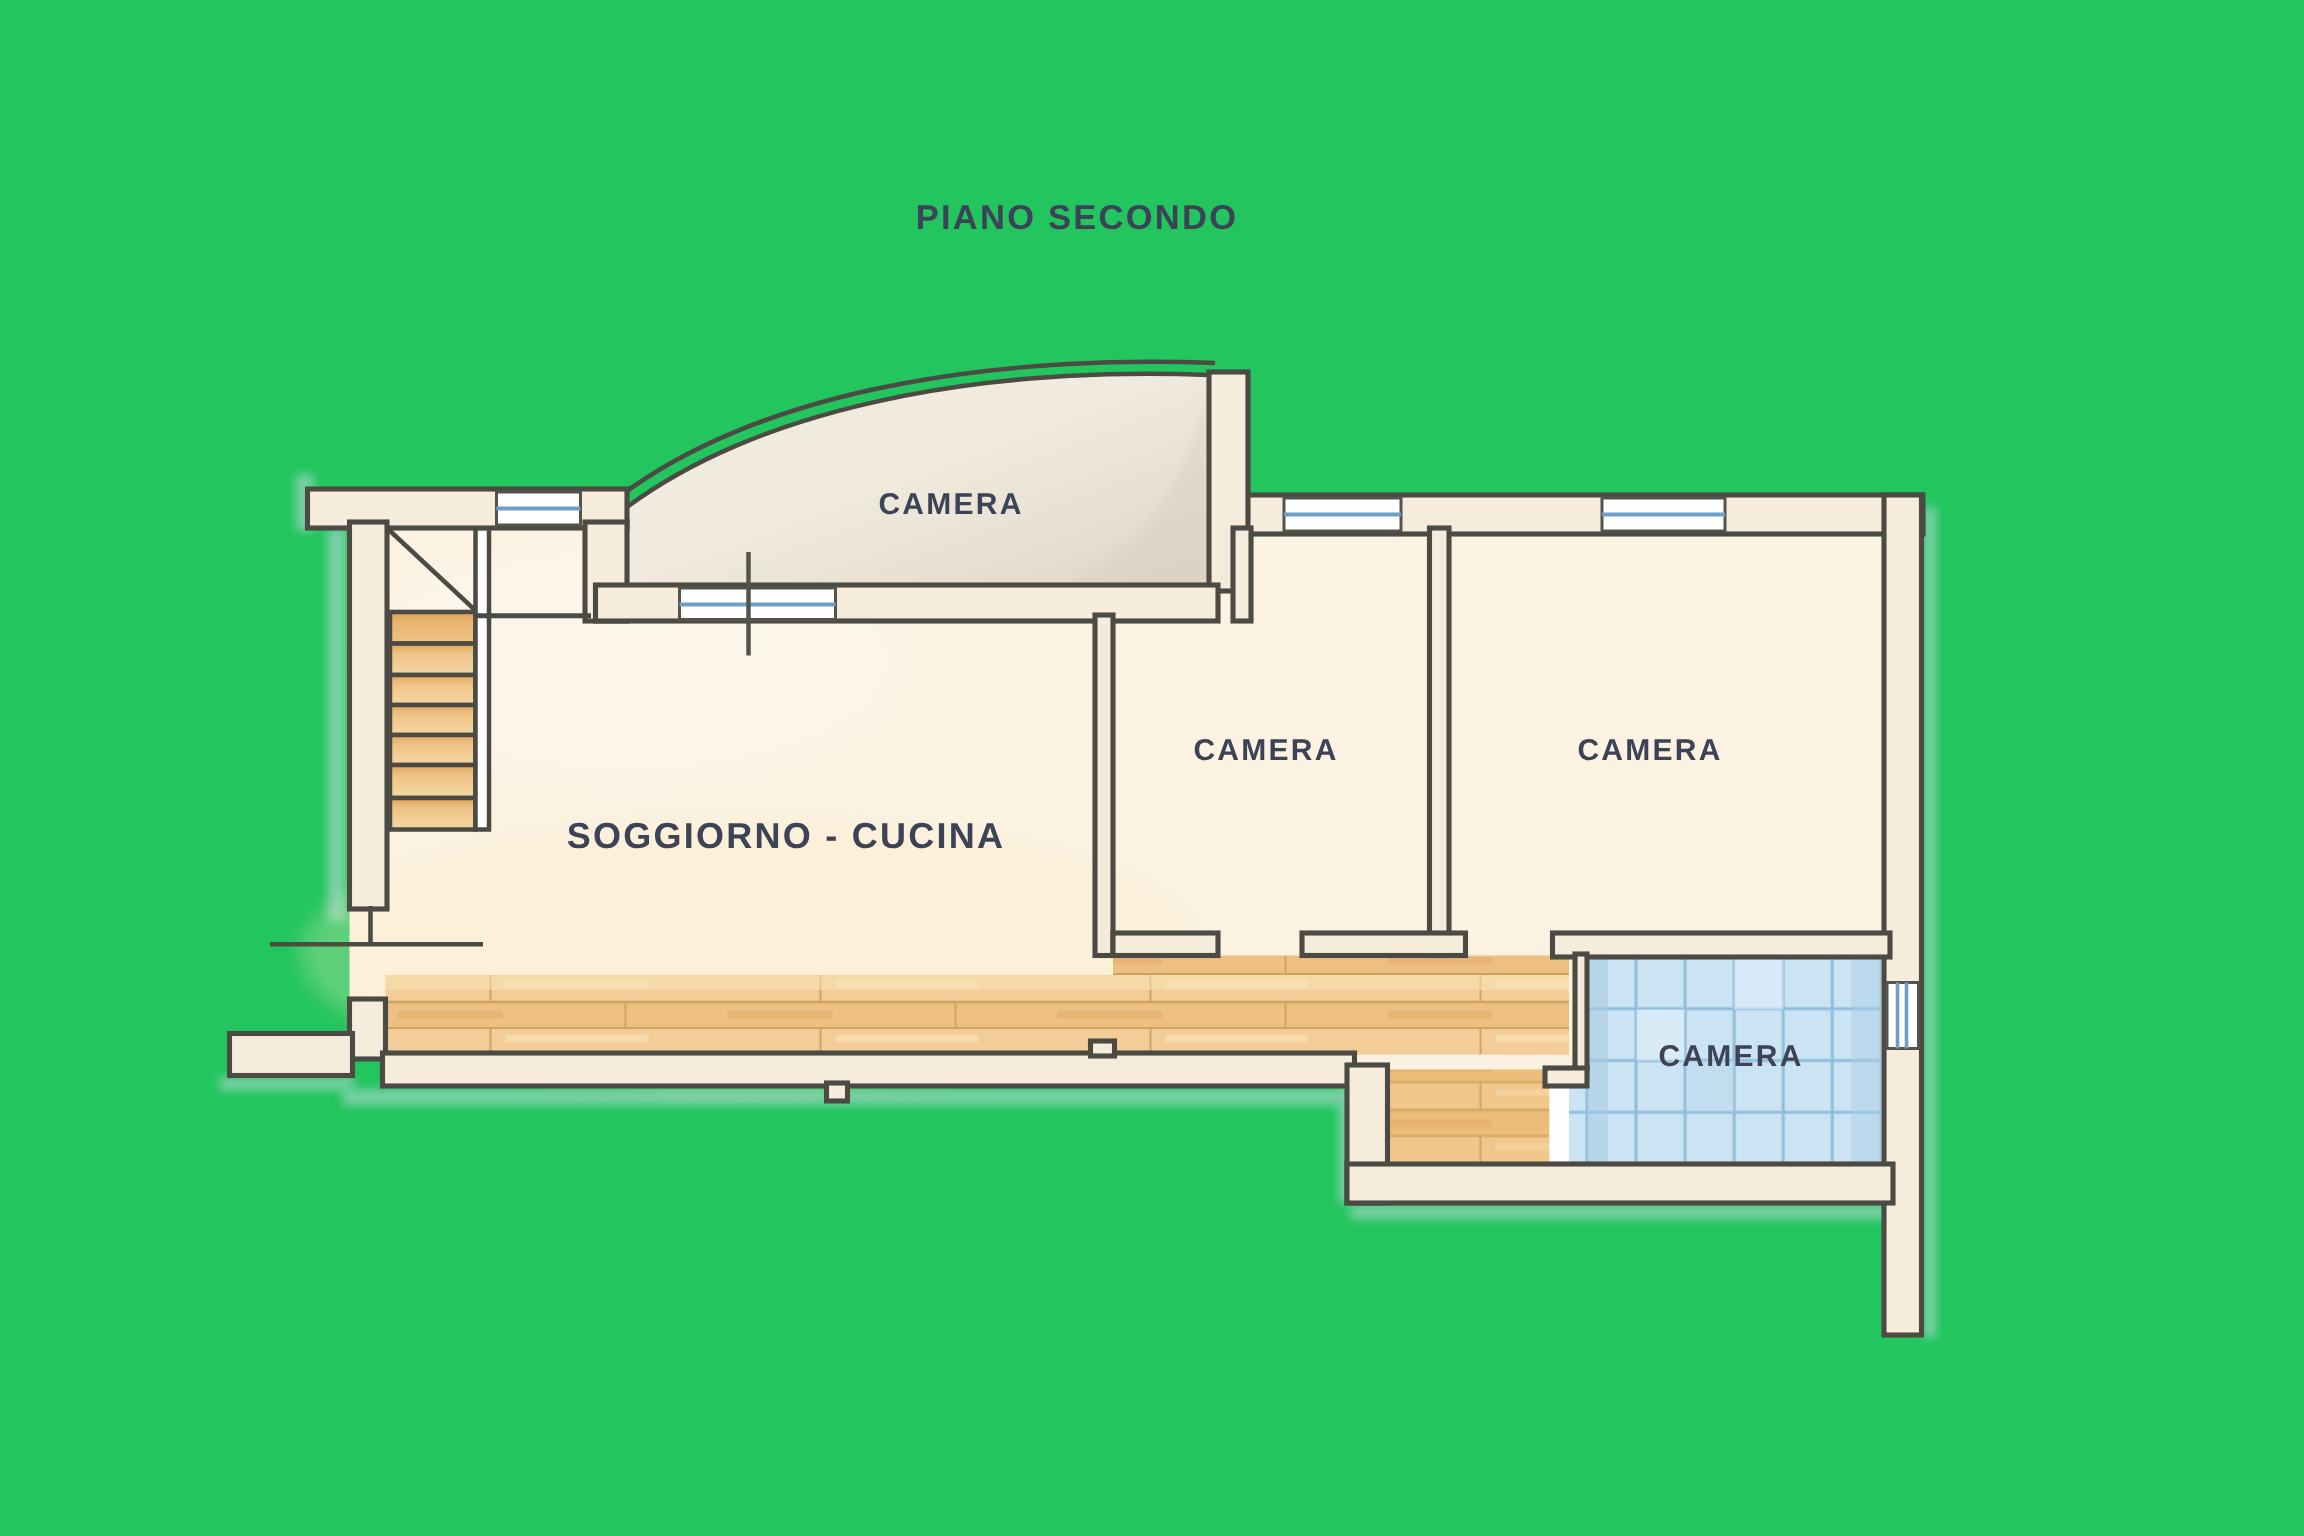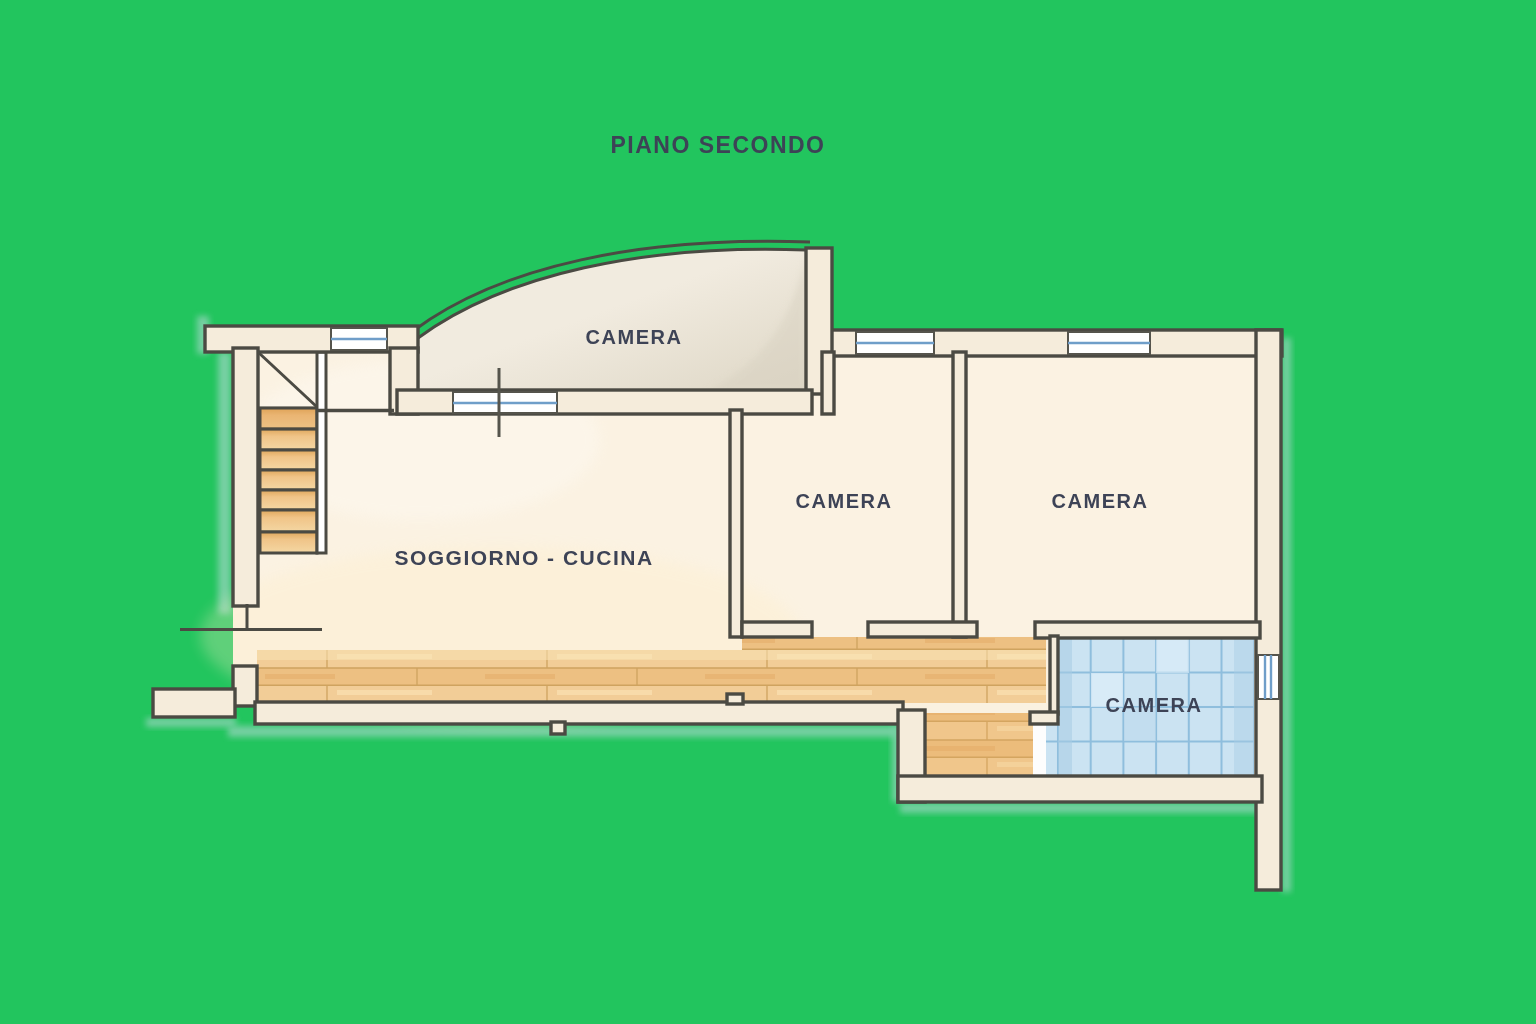--- a/index.html
+++ b/index.html
@@ -3,21 +3,21 @@
 <meta charset="utf-8">
 <style>
   html,body{margin:0;padding:0;background:#ffffff;width:1536px;height:1024px;overflow:hidden;}
   #canvas{position:relative;width:1536px;height:1024px;background:#22c55e;
           font-family:"Liberation Sans", sans-serif;}
   #plan-svg{position:absolute;left:0;top:0;}
   .lbl{position:absolute;transform:translate(-50%,-50%);color:#3d4356;font-weight:bold;
        white-space:nowrap;letter-spacing:1.5px;}
   .lbl-title{font-size:23px;letter-spacing:1.5px;}
   .lbl-room{font-size:20px;}
-  .lbl-sogg{font-size:21px;}
+  .lbl-sogg{font-size:24px;}
 </style>
 </head>
 <body>
 
 <div id="canvas">
 
 <svg id="plan-svg" width="1536" height="1024" viewBox="0 0 1536 1024">
   <defs>
     <linearGradient id="tread" x1="0" y1="0" x2="0" y2="1">
       <stop offset="0" stop-color="#dfa75c"></stop>

